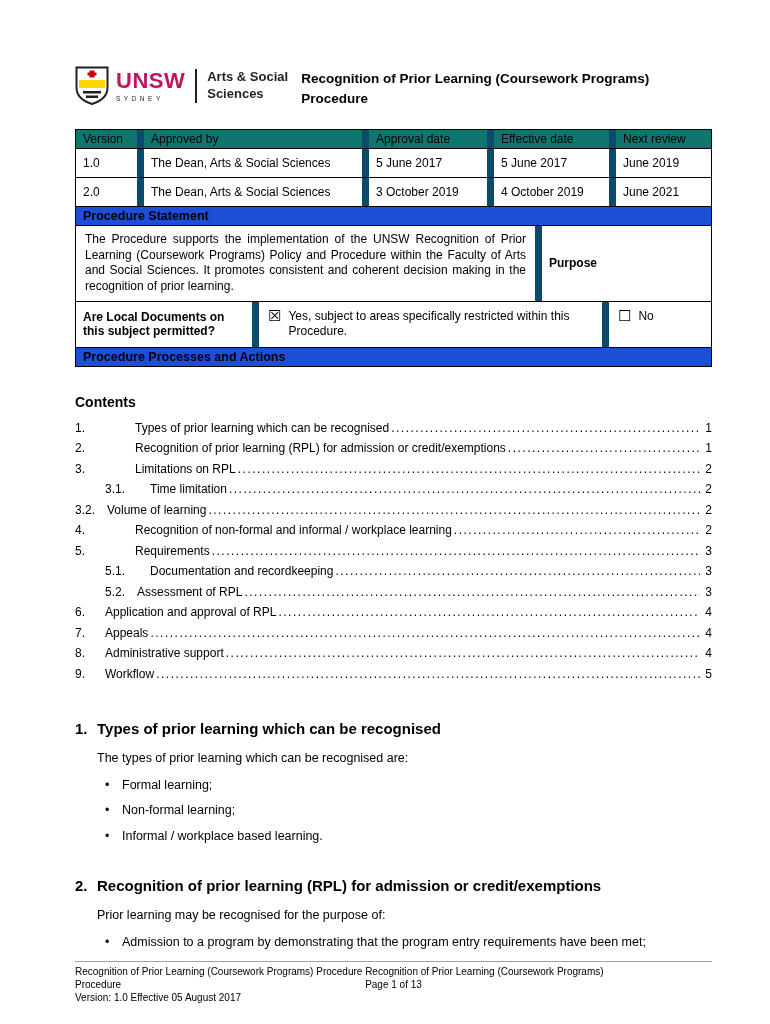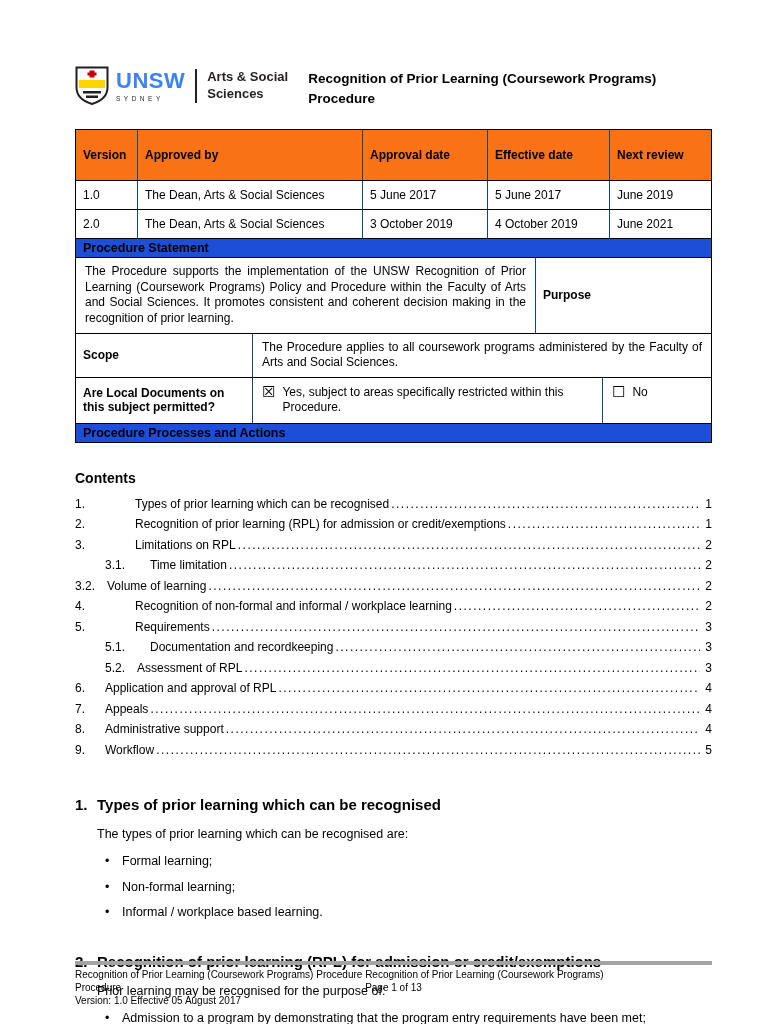--- a/index.html
+++ b/index.html
@@ -18,34 +18,34 @@
     left: 75px;
     top: 66px;
     width: 637px;
   }
 
   
   .header { display: flex; align-items: flex-start; margin-bottom: 21px; }
   .logo { display: flex; align-items: center; }
   .crest { width: 34px; height: 40px; flex-shrink: 0; }
   .logo-text { margin-left: 7px; display: flex; flex-direction: column; }
-  .unsw { font-weight: bold; font-size: 22px; line-height: 1; color: #3b82f6; letter-spacing: 0.5px; text-align: right; }
+  .unsw { font-weight: bold; font-size: 22px; line-height: 1; color: #be185d; letter-spacing: 0.5px; text-align: right; }
   .sydney { font-size: 6.5px; letter-spacing: 3.5px; margin-top: 3px; color: #231f20; }
   .logo-divider { width: 2px; height: 34px; background: #231f20; margin: 0 10px; align-self: center; }
   .faculty { font-size: 13px; font-weight: bold; color: #231f20; line-height: 1.3; align-self: center; }
-  .doc-title { margin-left: 20px; font-size: 13.5px; font-weight: bold; line-height: 1.45; padding-top: 3px; }
+  .doc-title { margin-left: 13px; font-size: 13.5px; font-weight: bold; line-height: 1.45; padding-top: 3px; }
 
   
   .tbl { border: 1px solid #000; font-size: 12px; }
   .row { display: flex; }
   .row + .row { border-top: 1px solid #000; }
   .cell { padding: 3px 7px; }
-  .cell + .cell { border-left: 1px solid #0c4a6e; }
-
-  .vhead .cell { background: #f97316; font-weight: bold; padding: 18px 7px; }
+  .cell + .cell { border-left: 7px solid #0c4a6e; }
+
+  .vhead .cell { background: #0f766e; font-weight: normal; padding: 2px 7px; }
   .vdata .cell { padding: 7px 7px; }
   .c-version  { width: 61px;  flex-shrink: 0; }
   .c-approved { width: 225px; flex-shrink: 0; }
   .c-appdate  { width: 125px; flex-shrink: 0; }
   .c-effdate  { width: 122px; flex-shrink: 0; }
   .c-review   { flex: 1; }
 
   .sechead { background: #1d4ed8; font-weight: bold; font-size: 12.5px; padding: 2px 7px; }
 
   .cell-label { width: 176px; flex-shrink: 0; font-weight: bold; display: flex; align-items: center; padding: 5px 7px; }
@@ -76,21 +76,21 @@
   .bullet { display: flex; margin-bottom: 9px; }
   .bullet-dot { width: 17px; margin-left: 8px; flex-shrink: 0; }
   .bullet-text { flex: 1; }
 
   
   .footer {
     position: absolute;
     left: 75px;
     top: 961px;
     width: 637px;
-    border-top: 4px solid #a3a3a3;
+    border-top: 1px solid #a3a3a3;
     padding-top: 3px;
     font-size: 10px;
     line-height: 13px;
   }
   .footer-line2 { position: relative; }
   .footer-page { position: absolute; left: 50%; transform: translateX(-50%); top: 0; }
 </style>
 </head>
 <body>
 
@@ -145,24 +145,20 @@
         <div class="cell c-effdate">4 October 2019</div>
         <div class="cell c-review">June 2021</div>
       </div>
 
       <div class="row">
         <div class="sechead" style="flex:1">Procedure Statement</div>
       </div>
       <div class="row">
         <div class="cell cell-text">The Procedure supports the implementation of the UNSW Recognition of Prior Learning (Coursework Programs) Policy and Procedure within the Faculty of Arts and Social Sciences. It promotes consistent and coherent decision making in the recognition of prior learning.</div>
         <div class="cell cell-label">Purpose</div>
-      </div>
-      <div class="row">
-        <div class="cell cell-label">Scope</div>
-        <div class="cell cell-text">The Procedure applies to all coursework programs administered by the Faculty of Arts and Social Sciences.</div>
       </div>
       <div class="row">
         <div class="cell cell-label">Are Local Documents on this subject permitted?</div>
         <div class="cell cell-yes">
           <span class="checkbox">☒</span>
           <span>Yes, subject to areas specifically restricted within this Procedure.</span>
         </div>
         <div class="cell cell-no">
           <span class="checkbox">☐</span>
           <span>No</span>

